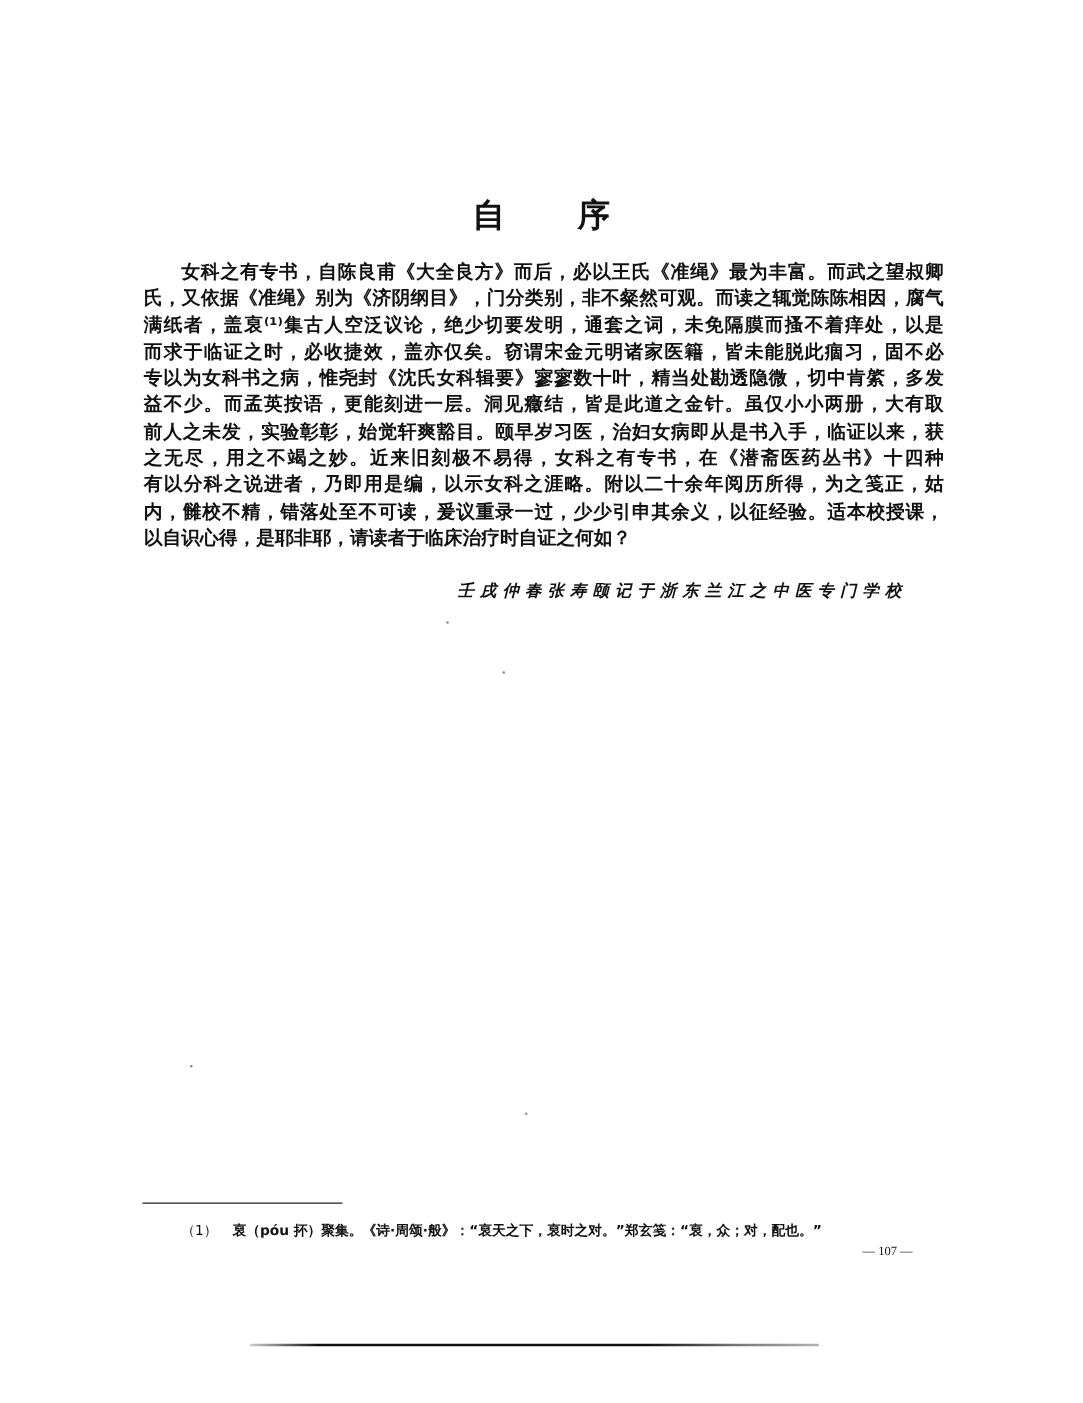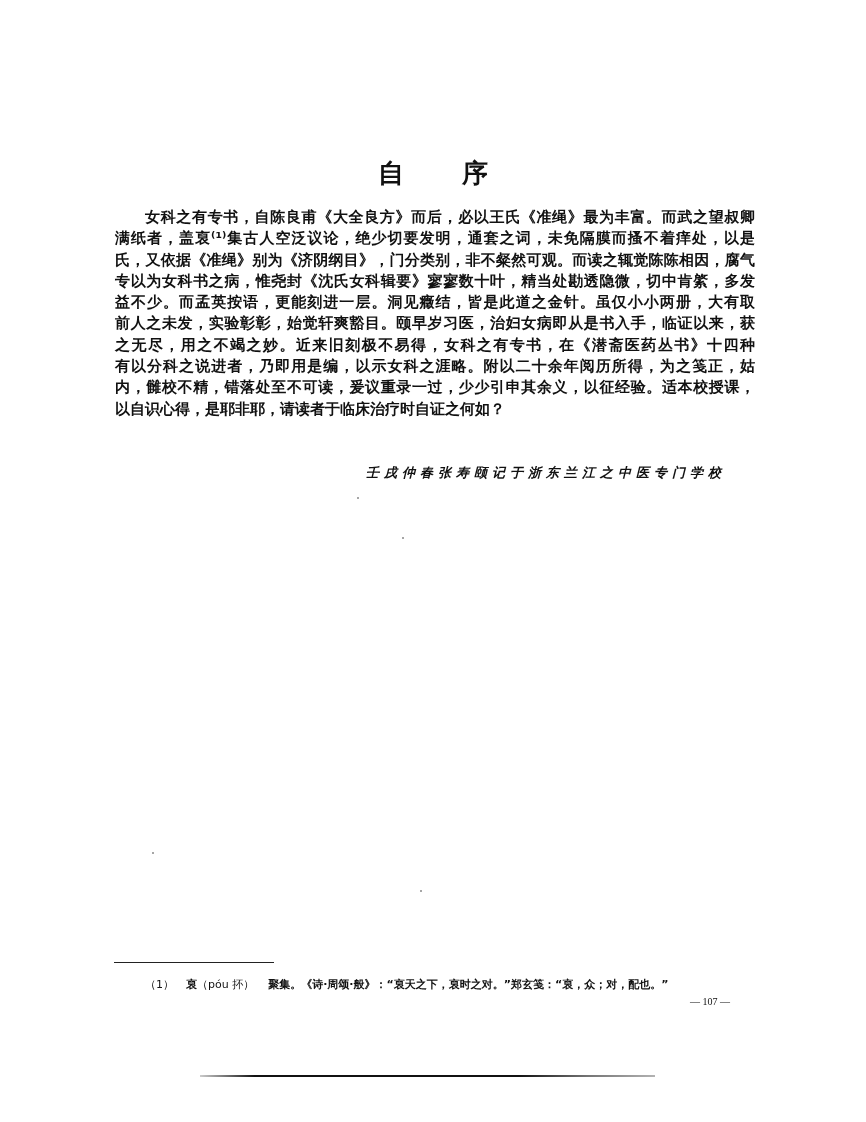--- a/index.html
+++ b/index.html
@@ -16,37 +16,38 @@
   .line.first { padding-left: 30px; }
   .line.last { text-align-last: left; }
   .signature { position: absolute; top: 464px; left: 366px; width: 356px; font-family: "DejaVu Serif", serif;
                font-weight: bold; font-style: italic; font-size: 13px; white-space: nowrap;
                text-align-last: justify; text-align: justify; letter-spacing: 1px; }
   .fn-rule { position: absolute; left: 114px; top: 962px; width: 160px; height: 0;
              border-top: 1.5px solid #222; }
   .footnote { position: absolute; left: 145px; top: 977px; font-family: "DejaVu Sans", sans-serif;
               font-size: 11px; font-weight: bold; white-space: nowrap; }
   .fn-marker { margin-right: 12px; font-weight: normal; }
-  .fn-pinyin { font-weight: normal; margin-right: 14px; }
+  .fn-pinyin { font-weight: bold; }
   .page-number { position: absolute; left: 690px; top: 996px; font-family: "Liberation Serif", serif;
                  font-size: 10px; white-space: pre; }
   .bottom-scan-line { position: absolute; left: 200px; top: 1075px; width: 455px; height: 2px;
                       background: linear-gradient(to right, rgba(0,0,0,0.2) 0%, #111 12%, #111 70%, rgba(0,0,0,0.55) 85%, rgba(0,0,0,0.3) 100%); }
   .speck { position: absolute; width: 2px; height: 2px; background: #888; border-radius: 1px; }
 </style>
 </head>
 <body>
 
 <div class="page">
   <div class="title">自序</div>
 
   <div class="body-text">
     <div class="line first">女科之有专书，自陈良甫《大全良方》而后，必以王氏《准绳》最为丰富。而武之望叔卿</div>
+    <div class="line">氏，又依据《准绳》别为《济阴纲目》，门分类别，非不粲然可观。而读之辄觉陈陈相因，腐气</div>
     <div class="line">满纸者，盖裒⁽¹⁾集古人空泛议论，绝少切要发明，通套之词，未免隔膜而搔不着痒处，以是</div>
-    <div class="line">氏，又依据《准绳》别为《济阴纲目》，门分类别，非不粲然可观。而读之辄觉陈陈相因，腐气</div>
+    <div class="line">而求于临证之时，必收捷效，盖亦仅矣。窃谓宋金元明诸家医籍，皆未能脱此痼习，固不必</div>
     <div class="line">专以为女科书之病，惟尧封《沈氏女科辑要》寥寥数十叶，精当处勘透隐微，切中肯綮，多发</div>
     <div class="line">益不少。而孟英按语，更能刻进一层。洞见癥结，皆是此道之金针。虽仅小小两册，大有取</div>
     <div class="line">前人之未发，实验彰彰，始觉轩爽豁目。颐早岁习医，治妇女病即从是书入手，临证以来，获</div>
     <div class="line">之无尽，用之不竭之妙。近来旧刻极不易得，女科之有专书，在《潜斋医药丛书》十四种</div>
     <div class="line">有以分科之说进者，乃即用是编，以示女科之涯略。附以二十余年阅历所得，为之笺正，姑</div>
     <div class="line">内，雠校不精，错落处至不可读，爰议重录一过，少少引申其余义，以征经验。适本校授课，</div>
     <div class="line last">以自识心得，是耶非耶，请读者于临床治疗时自证之何如？</div>
   </div>
 
   <div class="signature">壬戌仲春张寿颐记于浙东兰江之中医专门学校</div>

